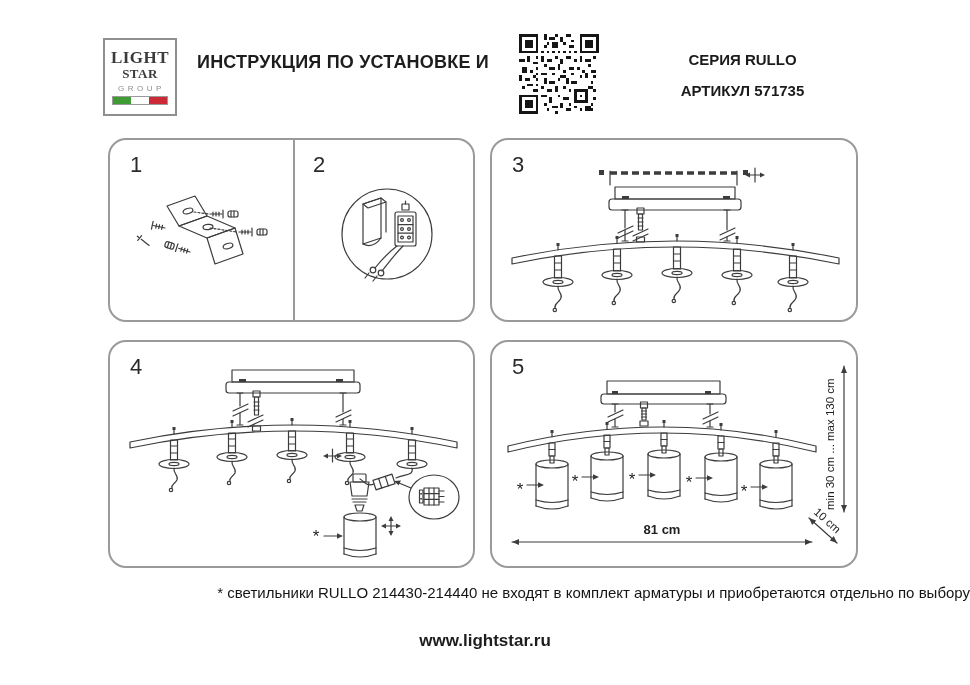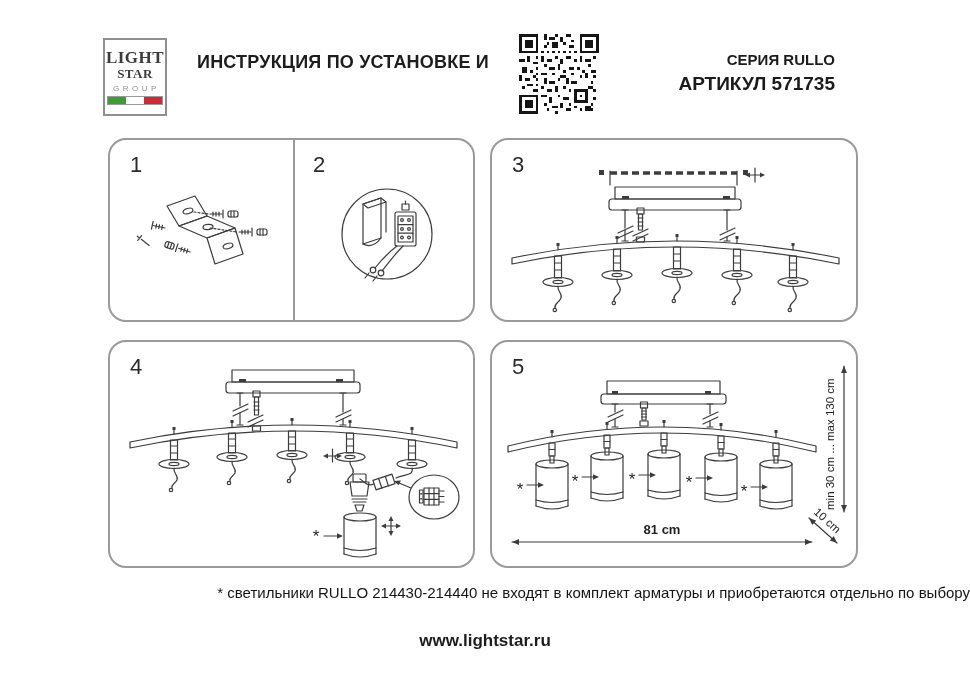--- a/index.html
+++ b/index.html
@@ -1,31 +1,31 @@
 <!DOCTYPE html>
 <html><head>
 <meta charset="utf-8">
 <style>
   html,body{margin:0;padding:0;background:#fff}
   .page{position:relative;width:970px;height:685px;background:#fff;overflow:hidden;
         font-family:"Liberation Sans",sans-serif;color:#1b1b1b}
   .abs{position:absolute}
   
-  .logo-box{left:103px;top:38px;width:64px;height:78px;border:2px solid #8f8f8f;box-sizing:border-box;
+  .logo-box{left:103px;top:38px;width:74px;height:78px;border:2px solid #8f8f8f;box-sizing:border-box;
             display:flex;flex-direction:column;align-items:center;justify-content:center;background:#fff}
   .logo-light{font-family:"Liberation Serif",serif;font-weight:700;font-size:17px;line-height:15px;color:#3b3b3b;letter-spacing:.5px}
   .logo-star{font-family:"Liberation Serif",serif;font-weight:700;font-size:13px;line-height:17px;color:#3b3b3b;letter-spacing:.5px}
   .logo-group{font-size:8px;letter-spacing:3.5px;color:#8d8d8d;margin:2px 0 0 3px}
   .flag{display:flex;width:54px;height:7px;border:1px solid #9a9a9a;margin-top:3px}
   .flag span{flex:1;height:100%}
   .title{left:197px;top:50px;font-size:18px;font-weight:700;line-height:24px;letter-spacing:.2px;color:#1d1d1d}
   .qr{left:518px;top:34px;width:82px;height:80px}
-  .series{left:650px;top:51px;width:185px;text-align:right}
+  .series{left:650px;top:51px;width:185px;text-align:center}
   .series-name{font-size:15px;font-weight:700}
-  .article{font-size:19px;font-weight:700;margin-top:5px}
+  .article{font-size:15px;font-weight:700;margin-top:14px}
   
   .panel{position:absolute;border:2px solid #9a9a9a;border-radius:18px;box-sizing:border-box;background:#fff}
   .step-num{position:absolute;font-size:22px;color:#2a2a2a;line-height:22px}
   .divider{position:absolute;left:183px;top:0;width:2px;height:100%;background:#9a9a9a}
   .art{position:absolute;left:0;top:0}
   .art line,.art path,.art rect,.art ellipse,.art circle,.art polygon,.art polyline{
       fill:none;stroke:#3c3c3c;stroke-width:1.2;stroke-linecap:round;stroke-linejoin:round}
   .art .f{fill:#3c3c3c;stroke:none}
   .art .dash{stroke-width:3.5;stroke-dasharray:7 4;stroke-linecap:butt}
   .art text{fill:#1f1f1f;stroke:none;font-family:"Liberation Sans",sans-serif}

